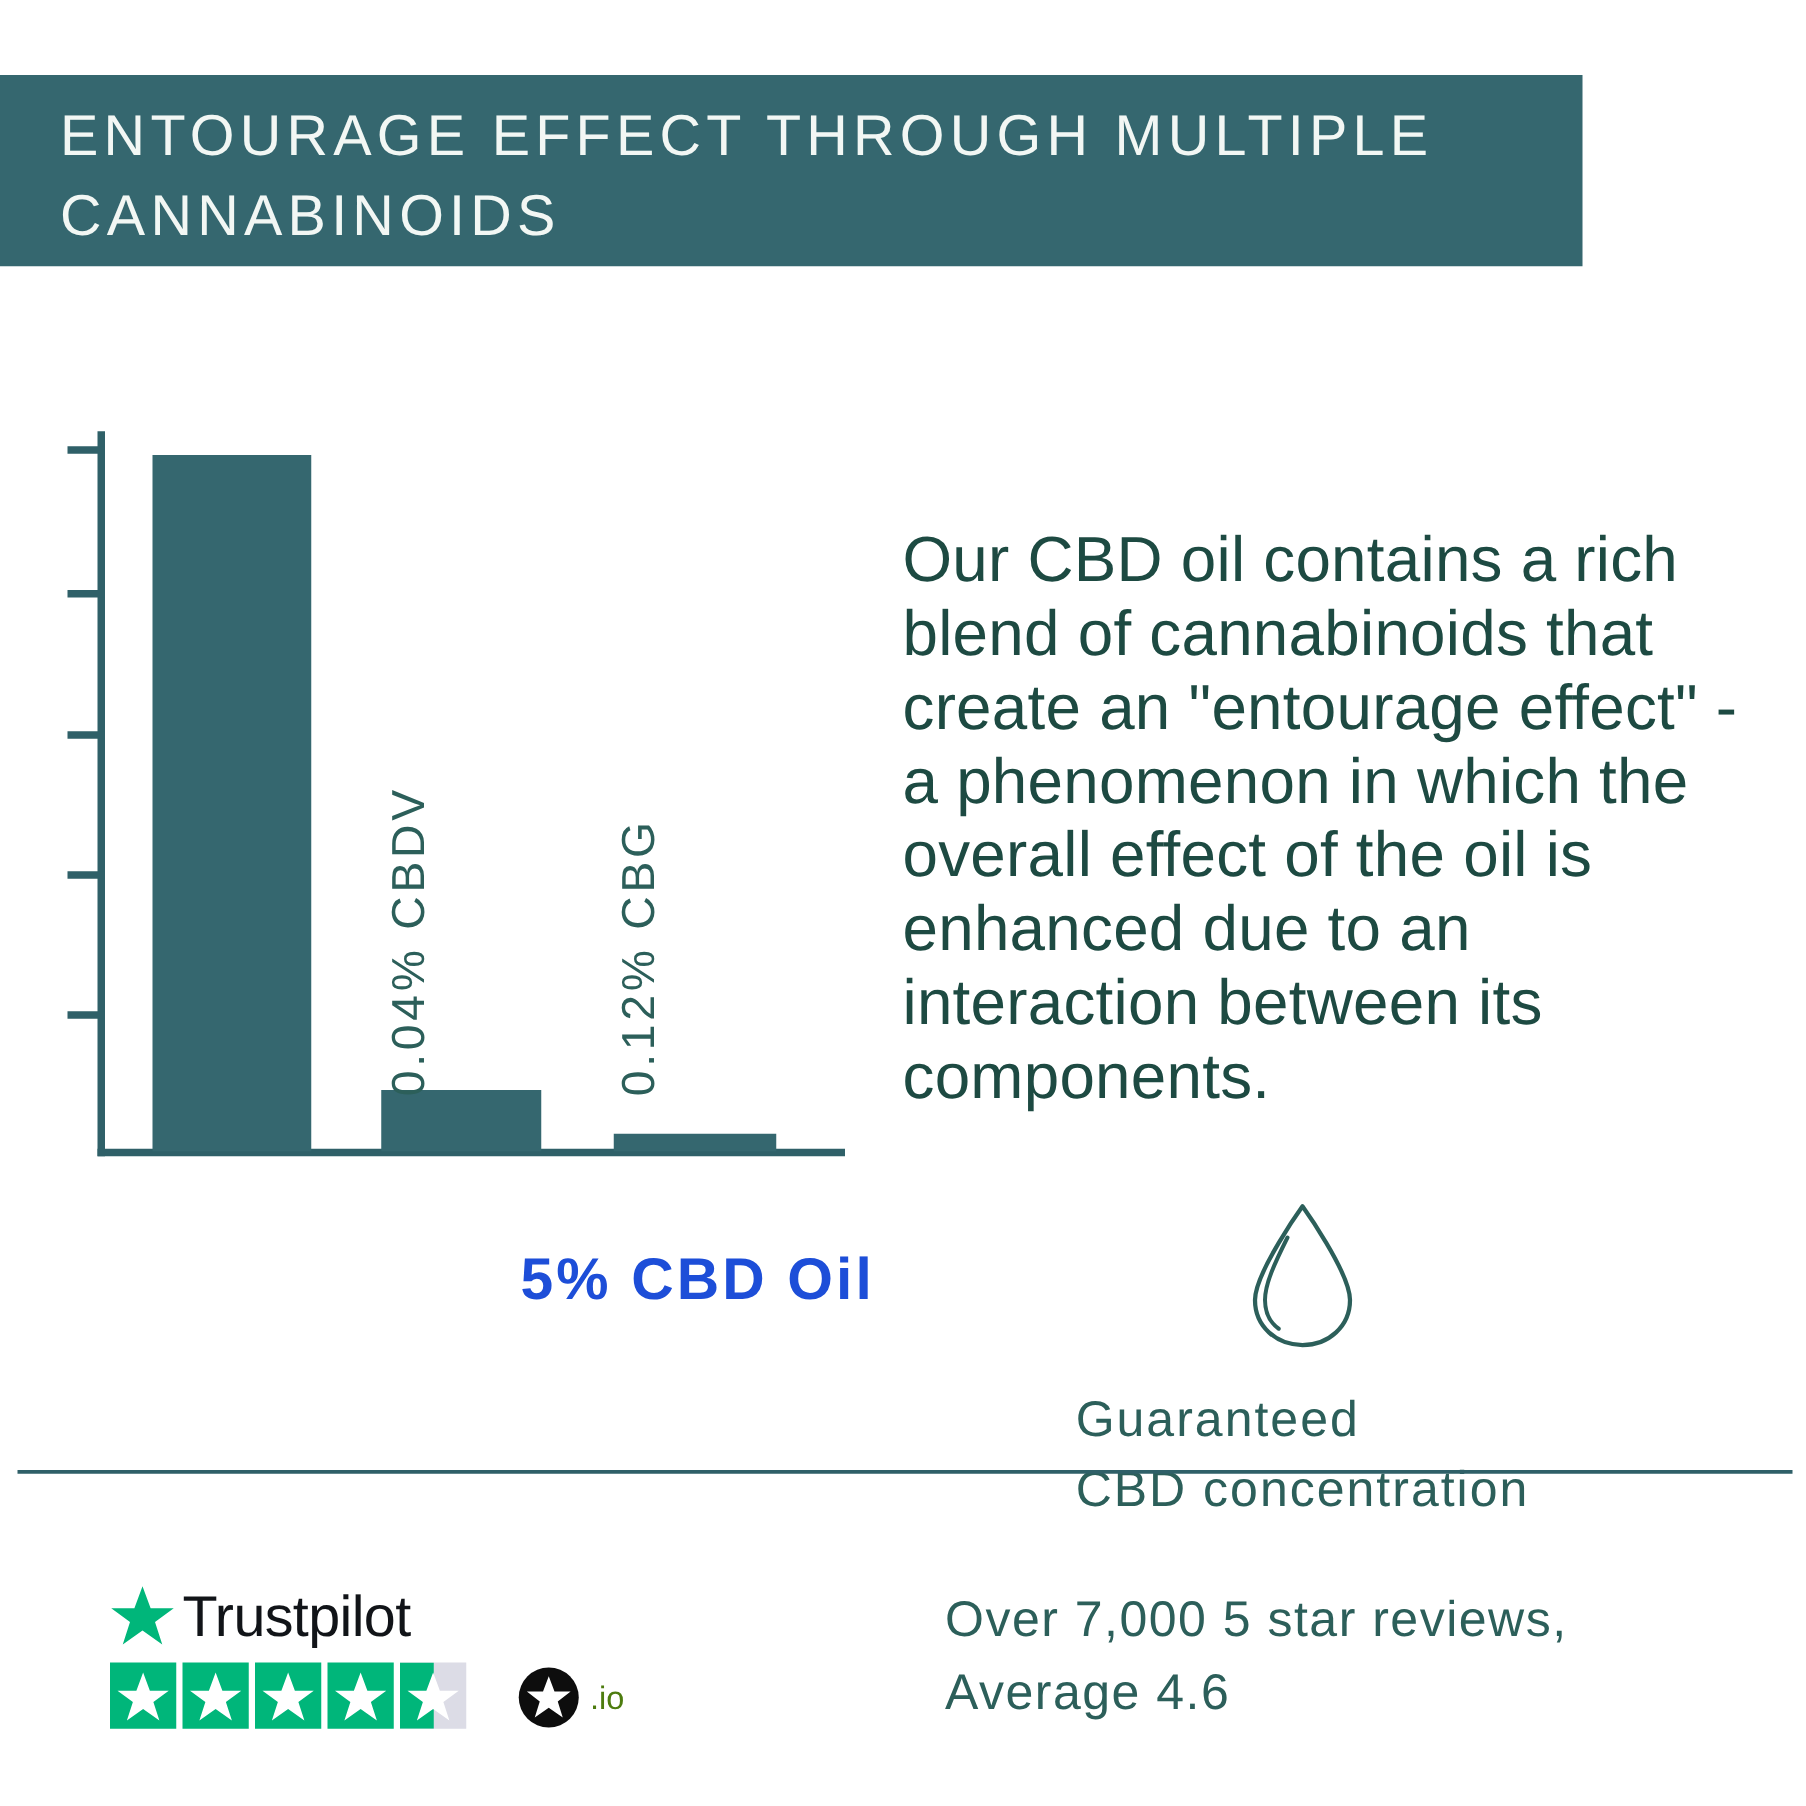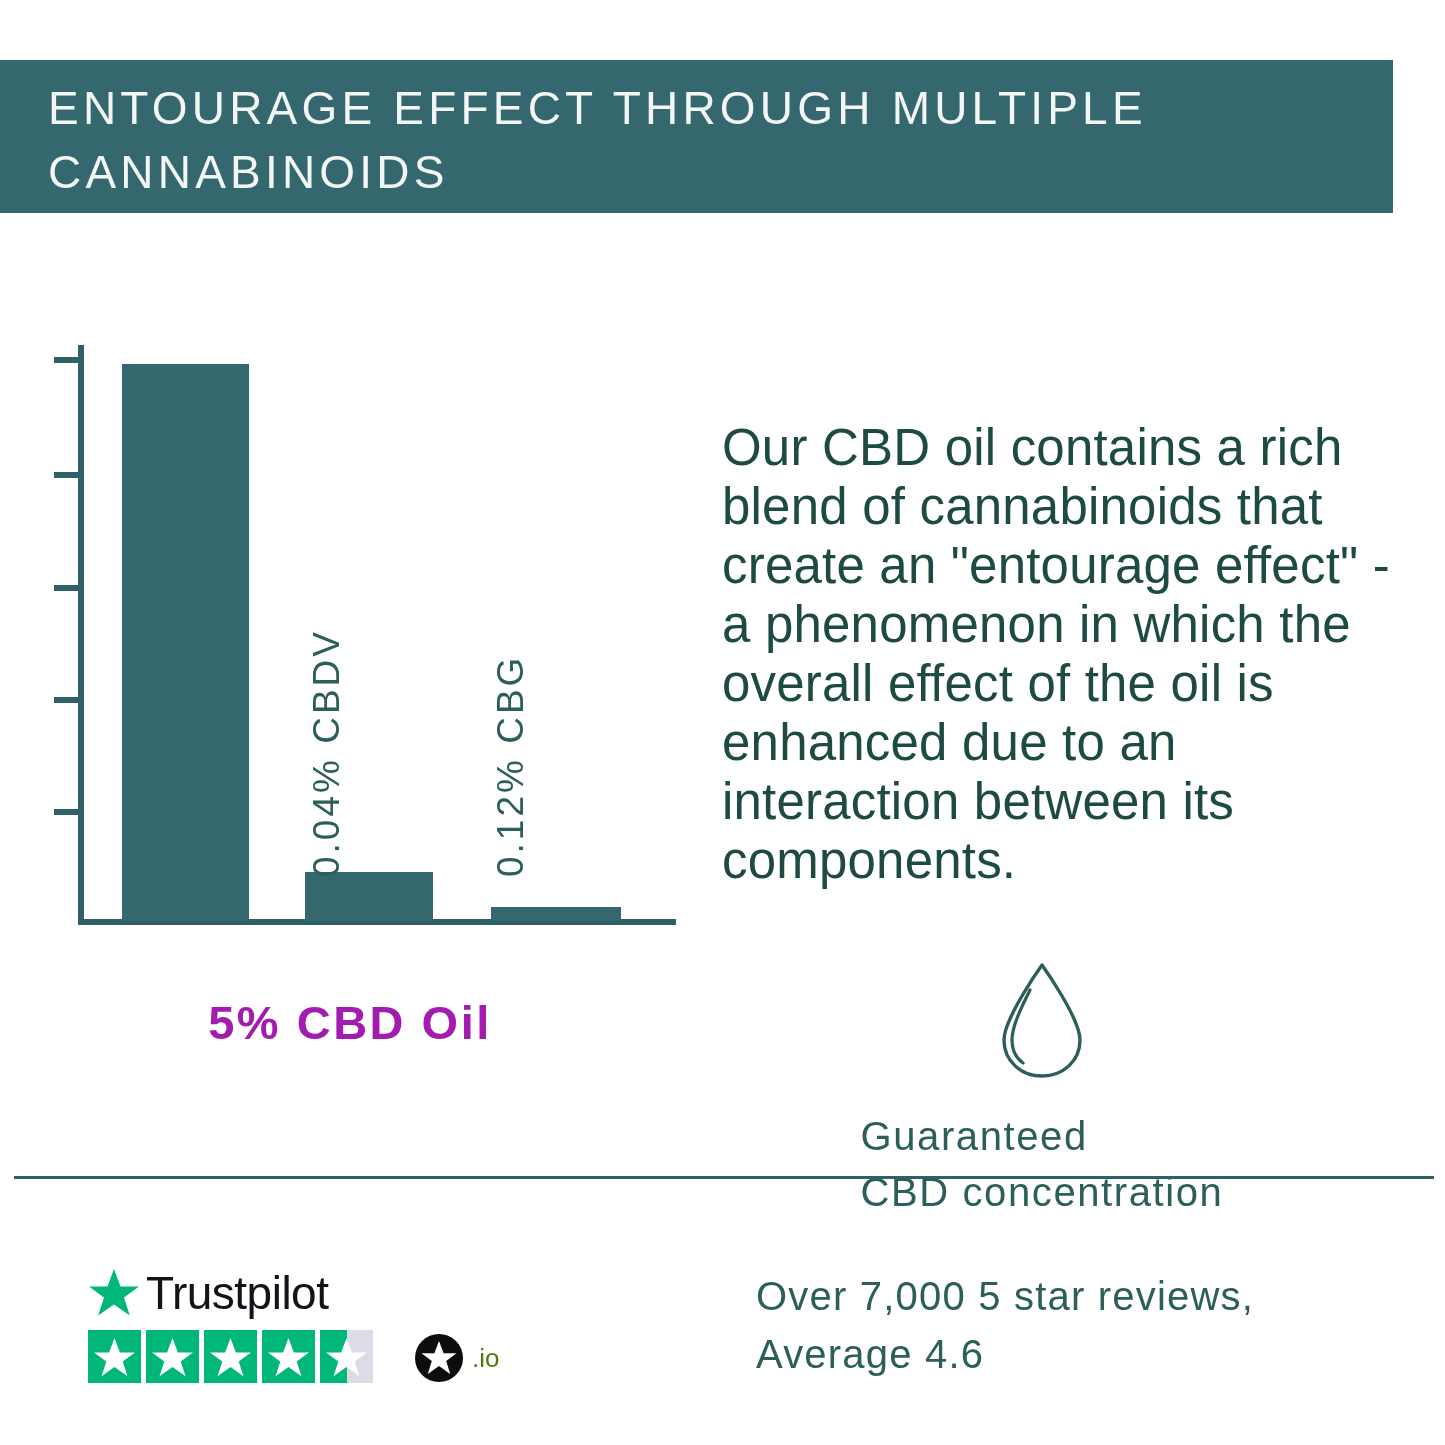--- a/index.html
+++ b/index.html
@@ -14,21 +14,21 @@
     overflow: hidden;
     font-family: "Liberation Sans", sans-serif;
     -webkit-font-smoothing: antialiased;
   }
 
   
   .header-banner {
     position: absolute;
     left: 0;
     top: 60px;
-    width: 1393px;
+    width: 1266px;
     height: 153px;
     background: #35676f;
     box-sizing: border-box;
   }
   .header-title {
     position: absolute;
     left: 48px;
     top: 16px;
     width: 1360px;
     color: #f2f7f4;
@@ -96,22 +96,22 @@
     letter-spacing: 3px;
   }
   .bar-label.inside { color: #ffffff; }
   .bar-label.outside { color: #2c5f5a; }
 
   .chart-caption {
     position: absolute;
     left: 0;
     top: 995px;
     width: 700px;
-    text-align: center;
-    color: #a21caf;
+    text-align: right;
+    color: #1d4ed8;
     font-family: "Liberation Sans", sans-serif;
     font-size: 47px;
     font-weight: 700;
     letter-spacing: 2.5px;
   }
 
   
   .body-copy {
     position: absolute;
     left: 722px;

